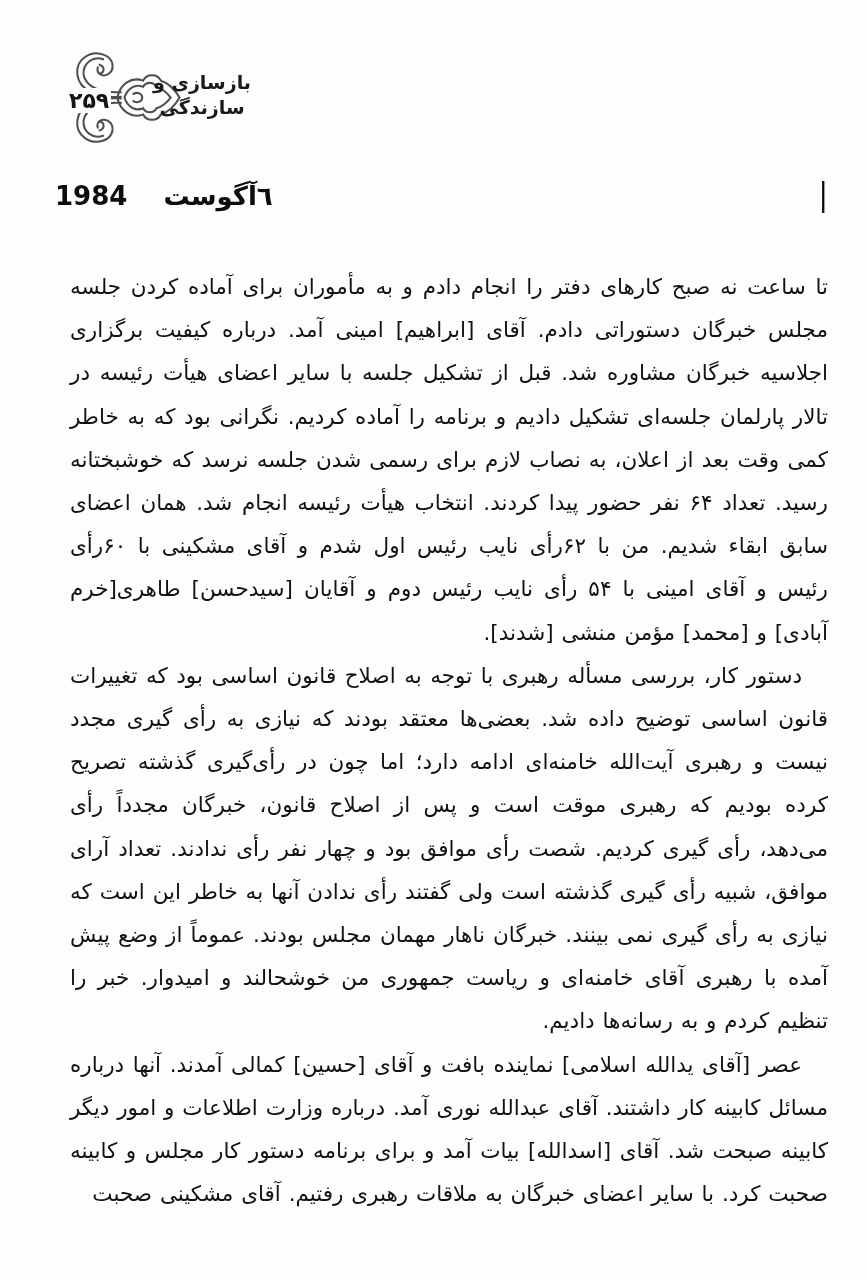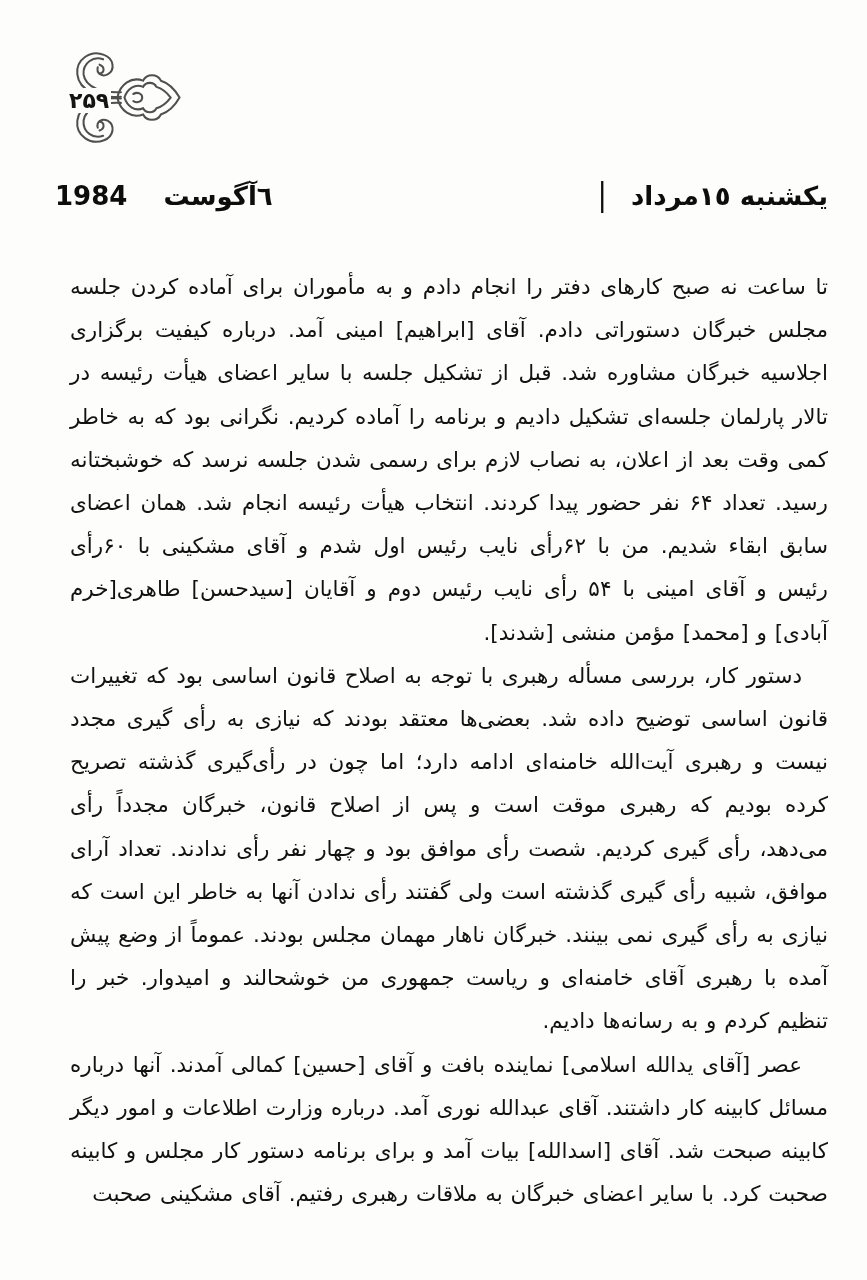--- a/index.html
+++ b/index.html
@@ -76,24 +76,27 @@
     <path d="M64,63 C44,62 24,68 22,83 C21,96 33,104 44,100"></path>
     <path d="M40,94 C46,92 46,85 40,84"></path>
 
     <path d="M60,57 C63,42 76,33 89,38 C93,30 105,30 109,38 C119,41 126,50 130,57 C126,64 119,73 109,76 C105,84 93,84 89,76 C76,81 63,72 60,57 Z"></path>
     <path d="M68,57 C71,47 80,41 89,45 C92,39 101,39 104,45 C111,47 117,53 120,57 C117,61 111,67 104,69 C101,75 92,75 89,69 C80,73 71,67 68,57 Z"></path>
     <path d="M78,53 C83,50 88,53 88,57 C88,61 83,64 78,61"></path>
   </svg>
 
   <div class="page-number">۲۵۹</div>
 
+  <div class="book-title">
+    <div>بازسازی و</div>
+    <div>سازندگی</div>
+  </div>
 
   <div class="date-row">
     <div class="date-right">
-      <span>یکشنبه ١٥مرداد</span>
       <span class="date-sep">|</span>
     </div>
     <div class="date-greg">
       <span>٦آگوست</span>
       <span>1984</span>
     </div>
   </div>
 
   <main class="body-text">
     <p>تا ساعت نه صبح کارهای دفتر را انجام دادم و به مأموران برای آماده کردن جلسه مجلس خبرگان دستوراتی دادم. آقای [ابراهیم] امینی آمد. درباره کیفیت برگزاری اجلاسیه خبرگان مشاوره شد. قبل از تشکیل جلسه با سایر اعضای هیأت رئیسه در تالار پارلمان جلسه‌ای تشکیل دادیم و برنامه را آماده کردیم. نگرانی بود که به خاطر کمی وقت بعد از اعلان، به نصاب لازم برای رسمی شدن جلسه نرسد که خوشبختانه رسید. تعداد ۶۴ نفر حضور پیدا کردند. انتخاب هیأت رئیسه انجام شد. همان اعضای سابق ابقاء شدیم. من با ۶۲رأی نایب رئیس اول شدم و آقای مشکینی با ۶۰رأی رئیس و آقای امینی با ۵۴ رأی نایب رئیس دوم و آقایان [سیدحسن] طاهری[خرم آبادی] و [محمد] مؤمن منشی [شدند].</p>

